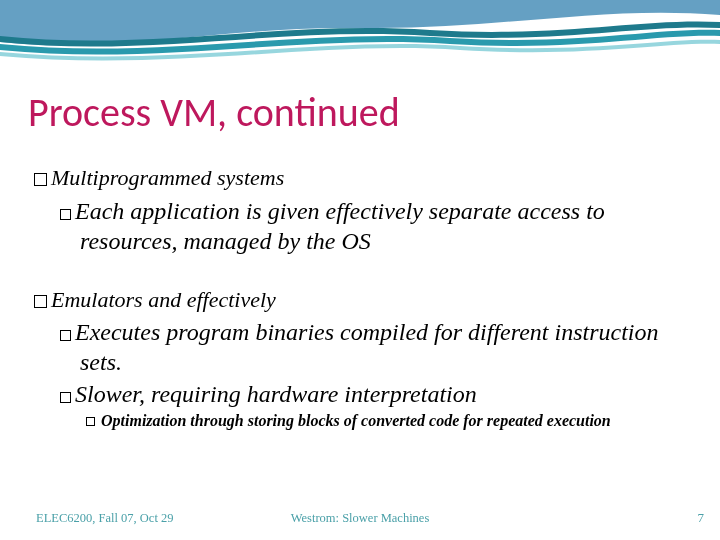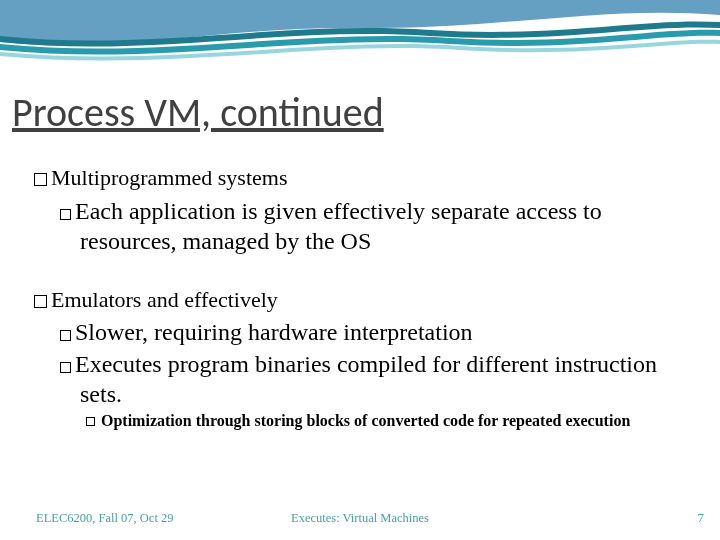--- a/index.html
+++ b/index.html
@@ -15,35 +15,35 @@
     position: absolute;
     top: 0;
     left: 0;
     width: 720px;
     height: 90px;
     z-index: 0;
   }
   .title {
     position: absolute;
     top: 88px;
-    left: 12px;
+    left: 28px;
     font-family: Calibri, Arial, sans-serif;
     font-size: 40px;
     font-weight: 400;
-    color: #404040;
+    color: #be185d;
     z-index: 2;
-    text-decoration: underline;
   }
   .content {
     position: absolute;
     top: 164px;
     left: 34px;
     right: 34px;
     z-index: 2;
     color: #000;
+    font-style: italic;
   }
   .lvl1 {
     font-family: Georgia, serif;
     font-size: 22px;
     margin-bottom: 4px;
     line-height: 1.25;
   }
   .lvl2 {
     font-family: Georgia, serif;
     font-size: 24px;
@@ -138,27 +138,27 @@
   <div class="lvl2">
     <span class="bullet-square-sm"></span><span>Each application is given effectively separate access to resources, managed by the OS</span>
   </div>
 
   <div class="spacer"></div>
 
   <div class="lvl1">
     <span class="bullet-square"></span><span>Emulators and effectively</span>
   </div>
   <div class="lvl2">
-    <span class="bullet-square-sm"></span><span>Slower, requiring hardware interpretation</span>
+    <span class="bullet-square-sm"></span><span>Executes program binaries compiled for different instruction sets.</span>
   </div>
   <div class="lvl2">
-    <span class="bullet-square-sm"></span><span>Executes program binaries compiled for different instruction sets.</span>
+    <span class="bullet-square-sm"></span><span>Slower, requiring hardware interpretation</span>
   </div>
   <div class="lvl3">
     <span class="bullet-square-xs"></span><span>Optimization through storing blocks of converted code for repeated execution</span>
   </div>
 </div>
 
 <div class="footer">
   <span class="footer-left">ELEC6200, Fall 07, Oct 29</span>
-  <span class="footer-center">Executes: Virtual Machines</span>
+  <span class="footer-center">Westrom: Slower Machines</span>
   <span class="footer-right">7</span>
 </div>
 
 </body></html>

